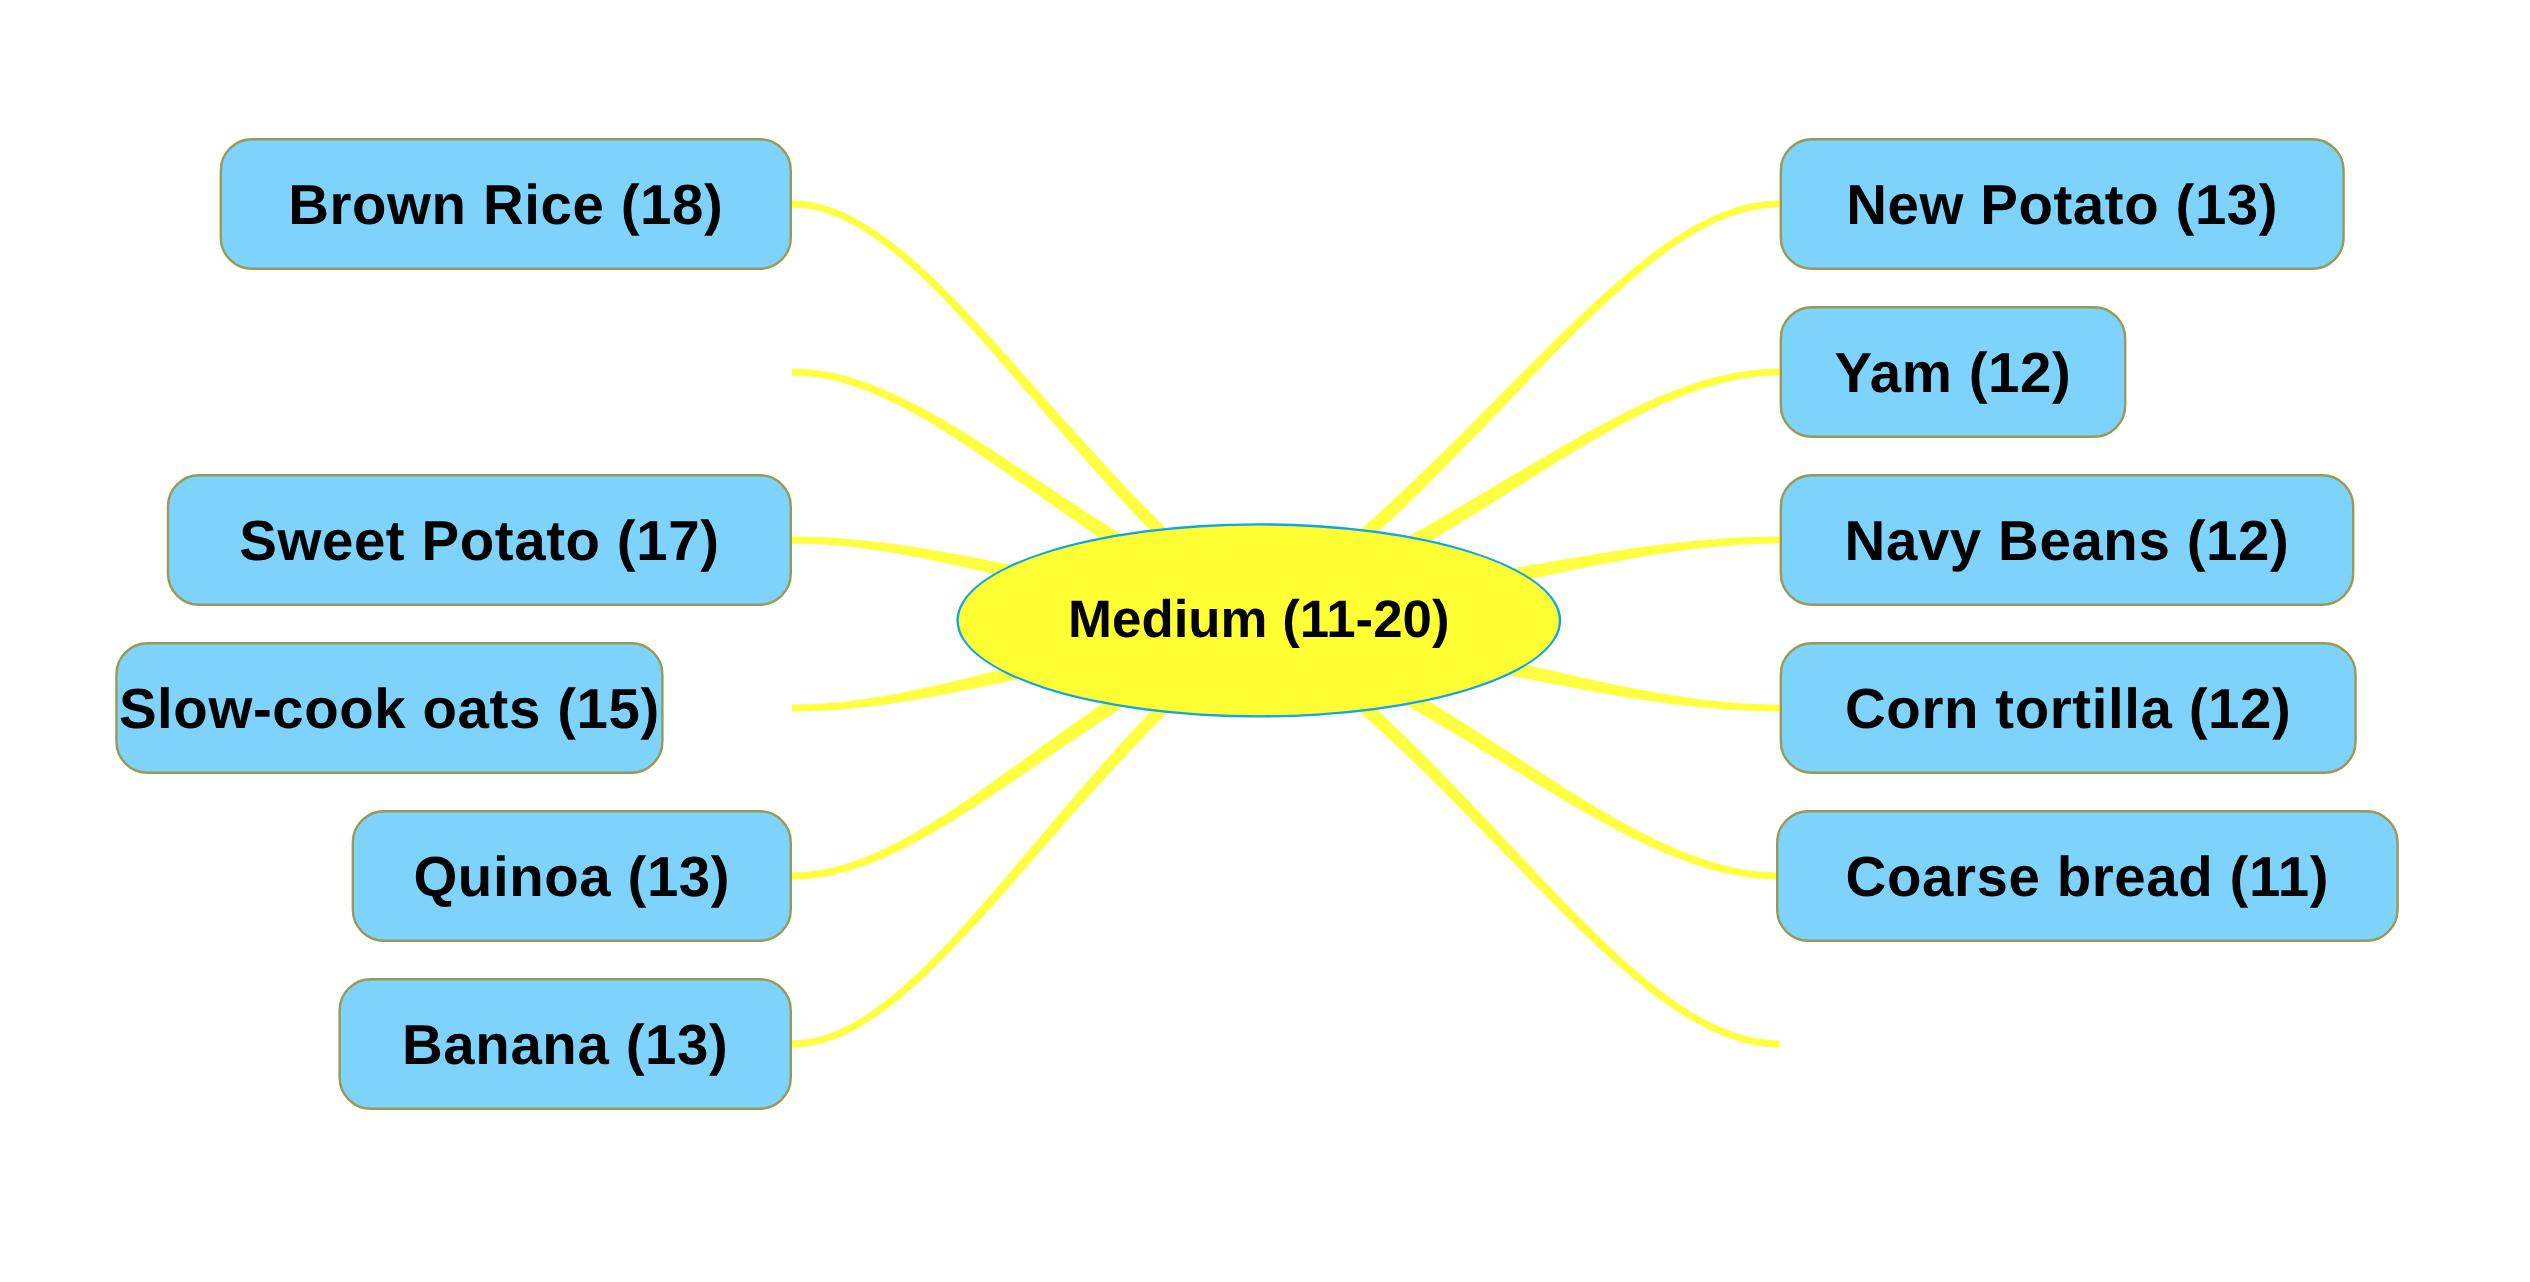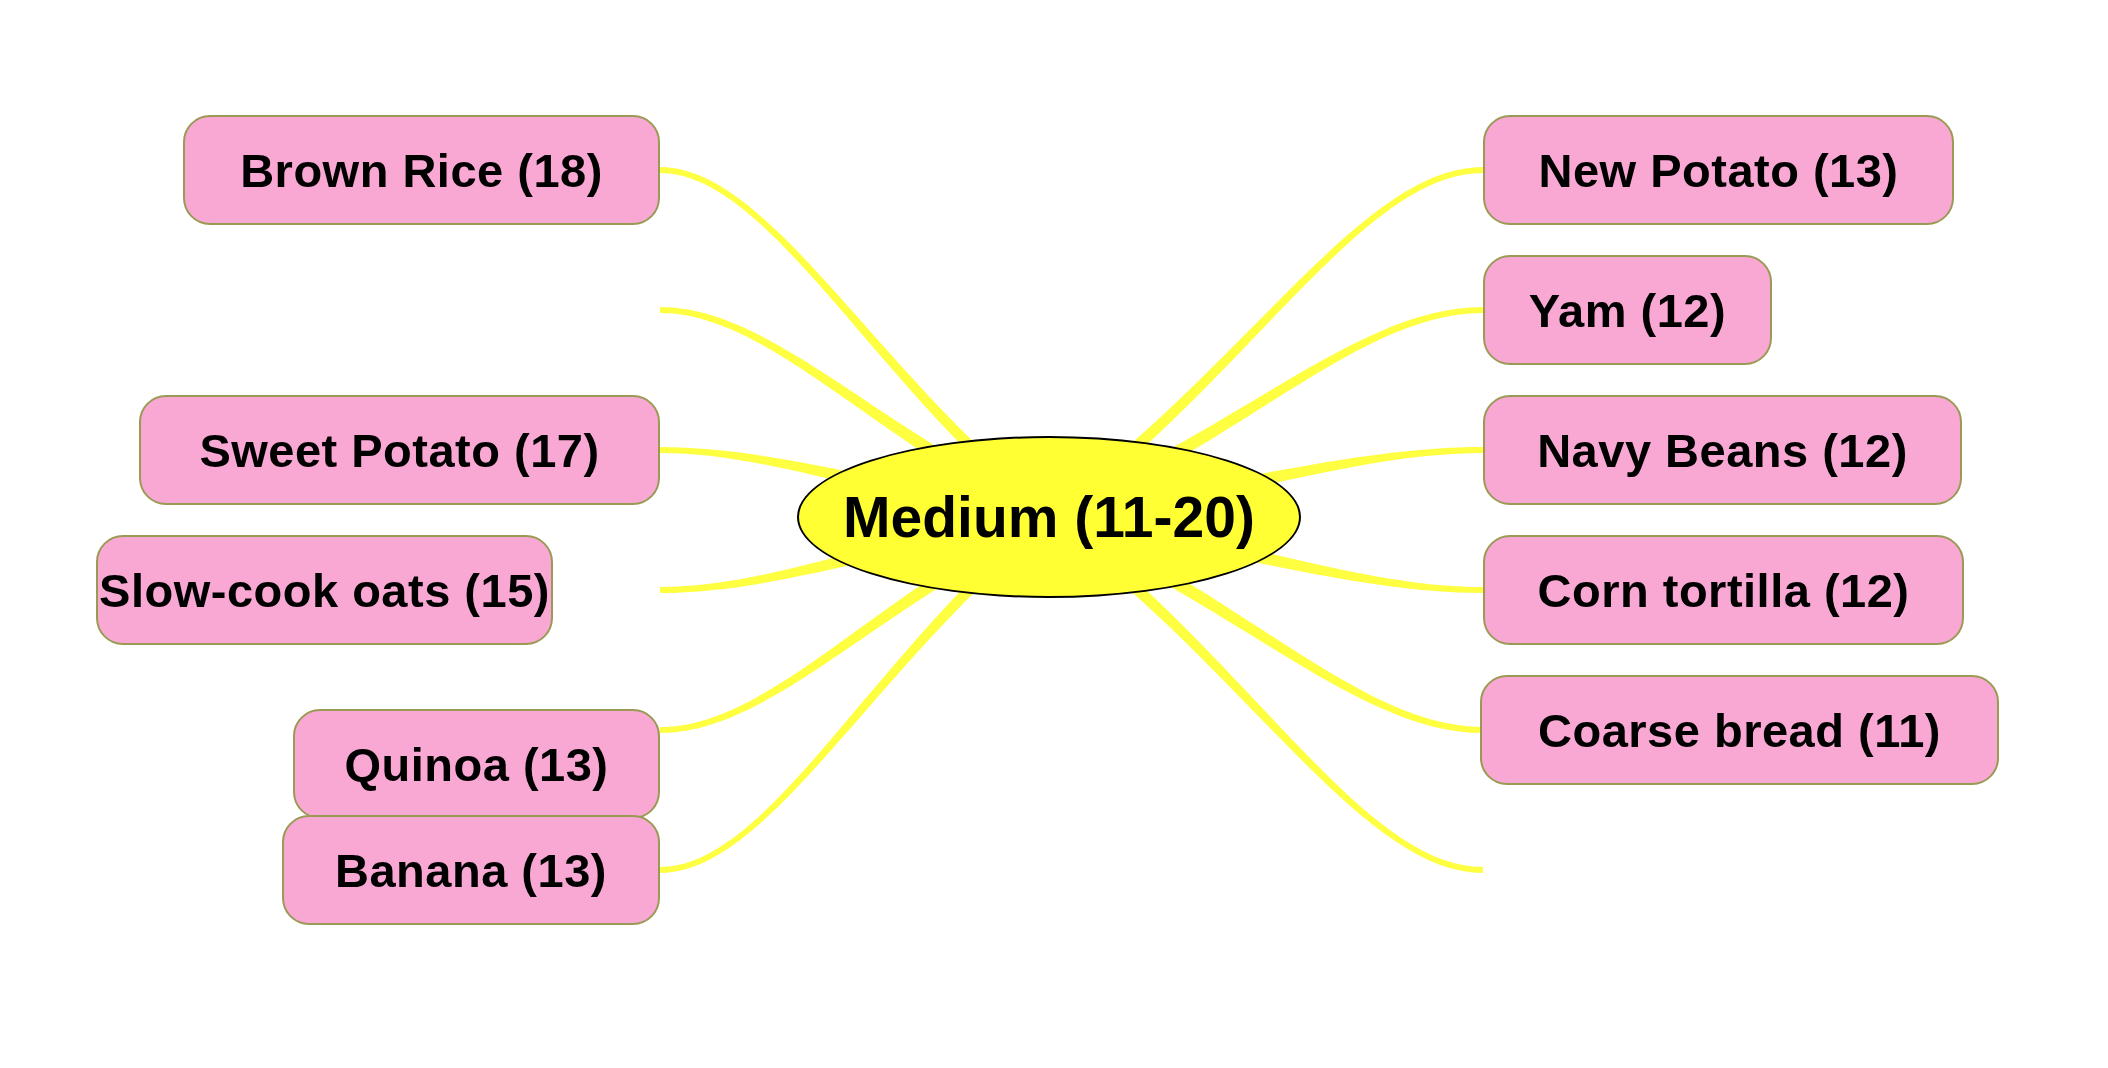--- a/index.html
+++ b/index.html
@@ -19,46 +19,46 @@
     position: absolute;
     left: 0;
     top: 0;
     width: 2108px;
     height: 1068px;
   }
   .node {
     position: absolute;
     height: 110px;
     box-sizing: border-box;
-    background: #f9a8d4;
+    background: #7dd3fc;
     border: 2px solid #9A9A55;
     border-radius: 27px;
     display: flex;
     align-items: center;
     justify-content: center;
     font-size: 47px;
     font-weight: bold;
     color: #000000;
     white-space: nowrap;
     letter-spacing: 0.5px;
   }
   .center-node {
     position: absolute;
     left: 797px;
     top: 436px;
     width: 504px;
     height: 162px;
     box-sizing: border-box;
     background: #FFFF33;
-    border: 2px solid #000000;
+    border: 2px solid #0ea5e9;
     border-radius: 50%;
     display: flex;
     align-items: center;
     justify-content: center;
-    font-size: 57px;
+    font-size: 44px;
     font-weight: bold;
     color: #000000;
     white-space: nowrap;
   }
 </style>
 </head>
 <body>
 
 <div class="canvas">
 
@@ -77,21 +77,21 @@
       <path d="M 1483 447 C 1361 447, 1244 482, 1049 509 L 1049 525 C 1244 498, 1361 453, 1483 453 Z"></path>
       <path d="M 1483 587 C 1361 587, 1244 538, 1049 509 L 1049 525 C 1244 554, 1361 593, 1483 593 Z"></path>
       <path d="M 1483 727 C 1361 727, 1244 594, 1049 509 L 1049 525 C 1244 610, 1361 733, 1483 733 Z"></path>
       <path d="M 1483 867 C 1361 867, 1244 650, 1049 509 L 1049 525 C 1244 666, 1361 873, 1483 873 Z"></path>
     </g>
   </svg>
 
   <div class="node" style="left:183px; top:115px; width:477px;">Brown Rice (18)</div>
   <div class="node" style="left:139px; top:395px; width:521px;">Sweet Potato (17)</div>
   <div class="node" style="left:96px; top:535px; width:457px;">Slow-cook oats (15)</div>
-  <div class="node" style="left:293px; top:709px; width:367px;">Quinoa (13)</div>
+  <div class="node" style="left:293px; top:675px; width:367px;">Quinoa (13)</div>
   <div class="node" style="left:282px; top:815px; width:378px;">Banana (13)</div>
 
   <div class="node" style="left:1483px; top:115px; width:471px;">New Potato (13)</div>
   <div class="node" style="left:1483px; top:255px; width:289px;">Yam (12)</div>
   <div class="node" style="left:1483px; top:395px; width:479px;">Navy Beans (12)</div>
   <div class="node" style="left:1483px; top:535px; width:481px;">Corn tortilla (12)</div>
   <div class="node" style="left:1480px; top:675px; width:519px;text-align:right;">Coarse bread (11)</div>
 
   <div class="center-node">Medium (11-20)</div>
 

